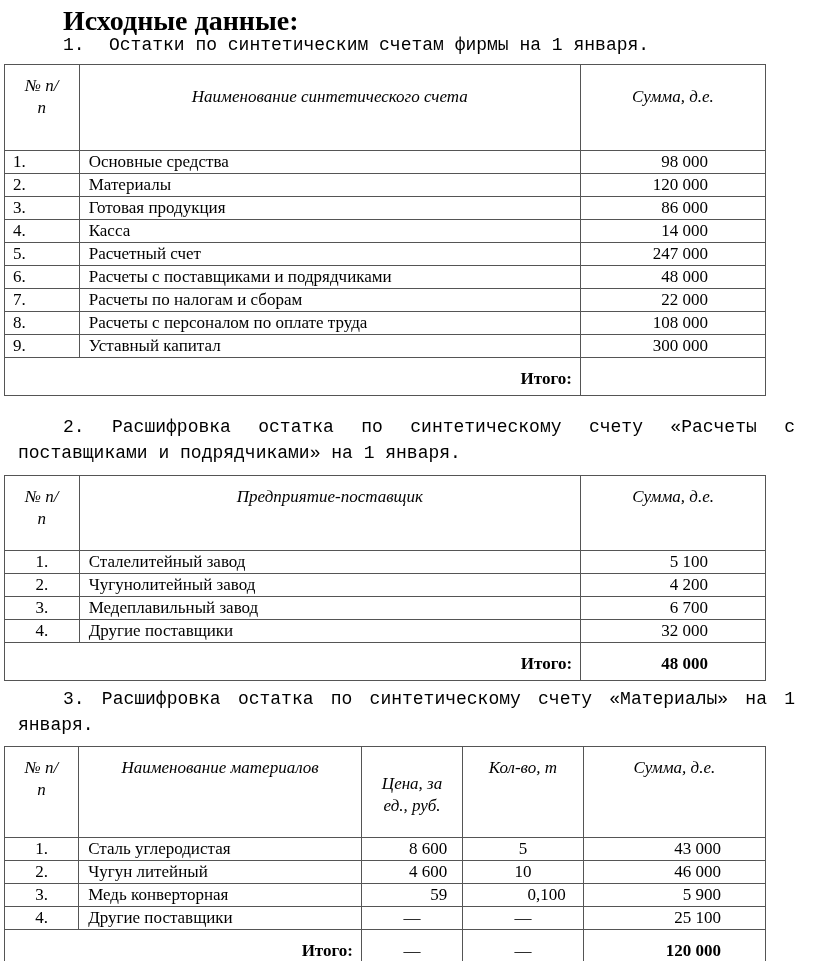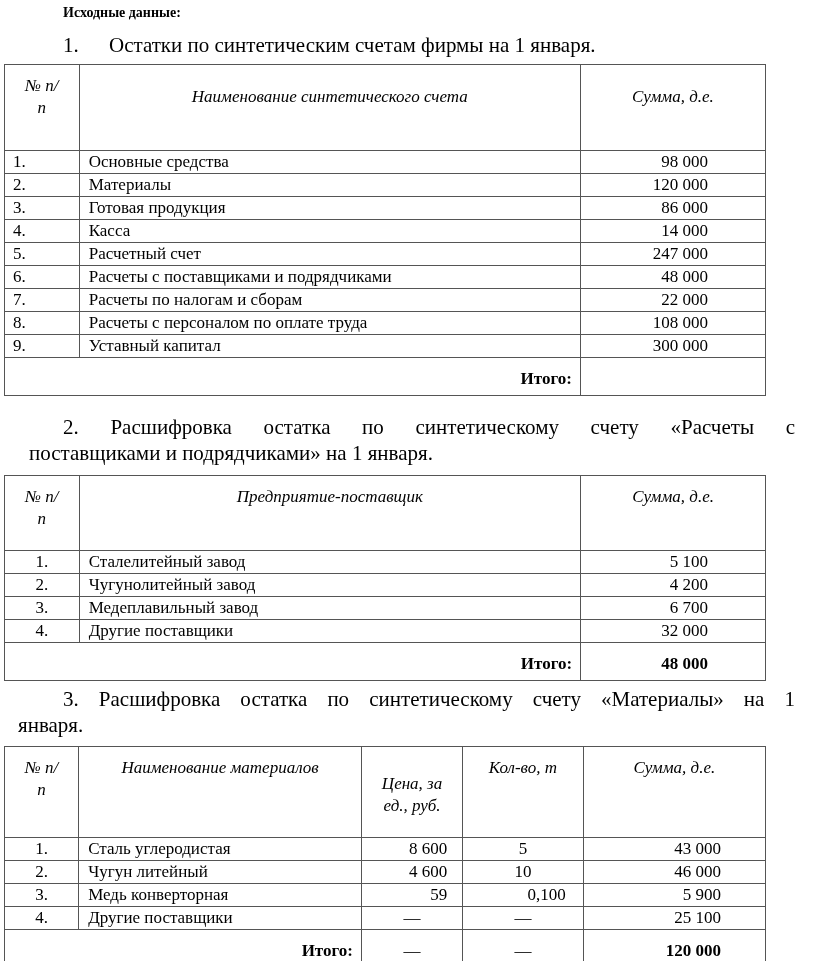--- a/index.html
+++ b/index.html
@@ -1,22 +1,22 @@
 <!DOCTYPE html>
 <html><head>
 <meta charset="utf-8">
 <style>
   html, body { margin: 0; padding: 0; background: #ffffff; }
   body {
     width: 816px; height: 961px; position: relative; overflow: hidden;
     font-family: "Liberation Serif", serif; color: #000;
   }
   .abs { position: absolute; }
-  .heading { font-size: 14px; font-weight: bold; left: 63px; top: 5px; }
-  .para { font-size: 21px; line-height: 26px; }
+  .heading { font-size: 28px; font-weight: bold; left: 63px; top: 5px; }
+  .para { font-size: 18px; line-height: 26px; font-family: Liberation Mono, monospace; }
   .p1 { left: 63px; top: 32px; }
   .p1 .num { display: inline-block; width: 46px; }
 
   .p2a, .p3a { left: 63px; right: 21px; text-align: justify; text-align-last: justify; }
   .p2b, .p3b { left: 18px; }
 
   table.t {
     position: absolute; left: 4px; width: 762px;
     border-collapse: collapse; font-size: 17px;
   }
@@ -110,21 +110,21 @@
         <td class="sum">300 000</td>
       </tr>
   <tr class="tot">
     <td colspan="2" class="total-label">Итого:</td>
     <td class="total-val sum"></td>
   </tr>
 </tbody>
   </table>
 
 <div class="abs para p2a" style="top:414px;">2. Расшифровка остатка по синтетическому счету «Расчеты с</div>
-<div class="abs para p2b" style="top:440px;margin-left:11px;">поставщиками и подрядчиками» на 1 января.</div>
+<div class="abs para p2b" style="top:440px;">поставщиками и подрядчиками» на 1 января.</div>
 
 <table class="t" style="top:475px;">
   <colgroup>
       <col style="width:77px">
       <col style="width:527px">
       <col style="width:192px">
     </colgroup>
   <tbody>
       <tr class="hdr">
     <th style="text-align:center;padding-top:10px;">

